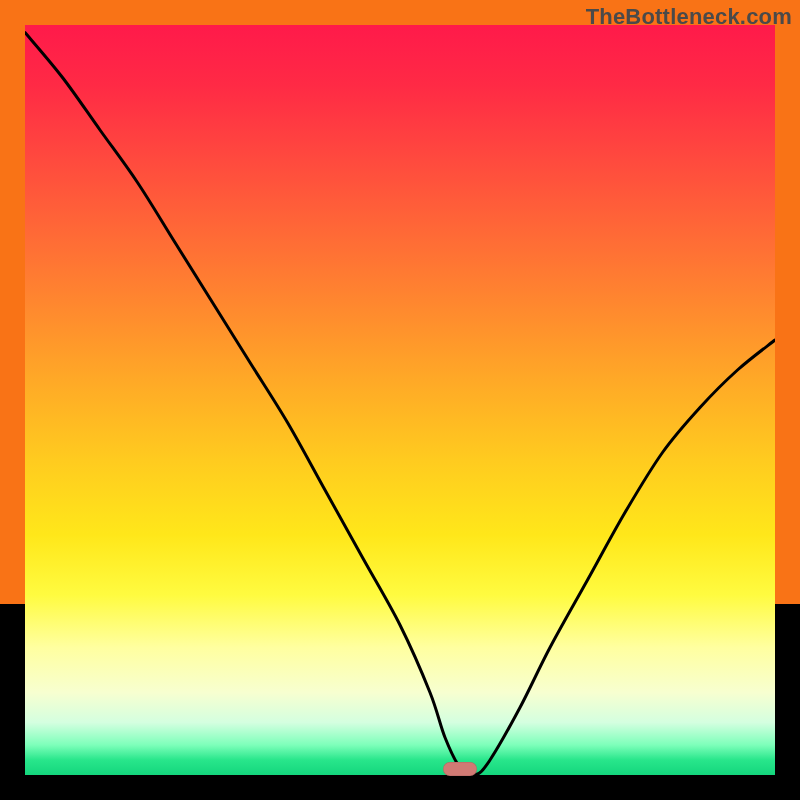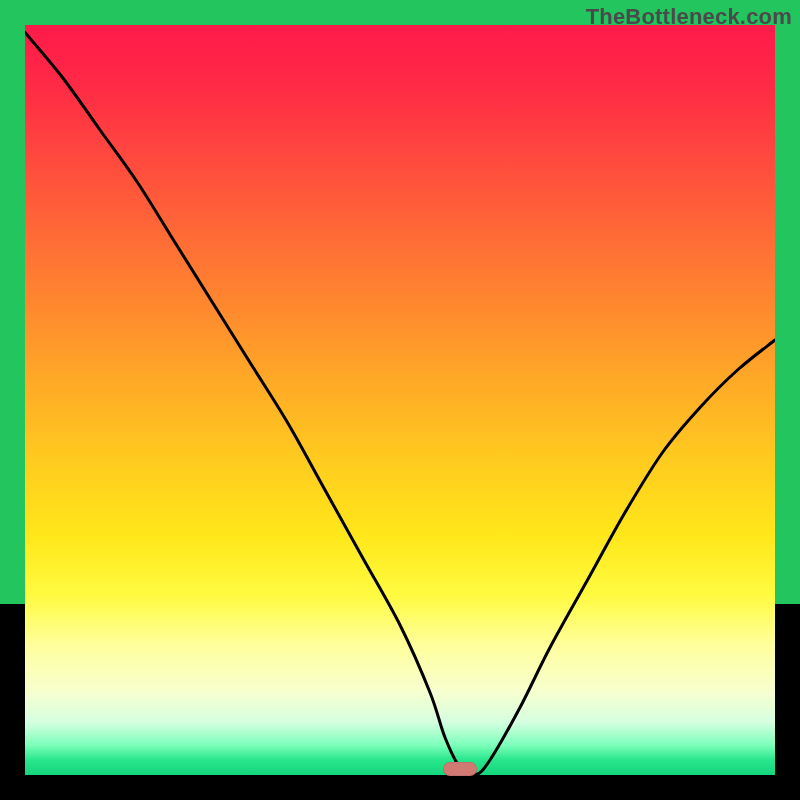--- a/index.html
+++ b/index.html
@@ -8,21 +8,21 @@
     width: 800px;
     height: 800px;
     background: #000;
     overflow: hidden;
     font-family: Arial, Helvetica, sans-serif;
   }
   .frame {
     position: relative;
     width: 800px;
     height: 604px;
-    background: #22c55e;
+    background: #f97316;
     text-align: right;
   }
   .plot-area {
     position: absolute;
     left: 25px;
     top: 25px;
     width: 750px;
     height: 750px;
     
     background: linear-gradient(

